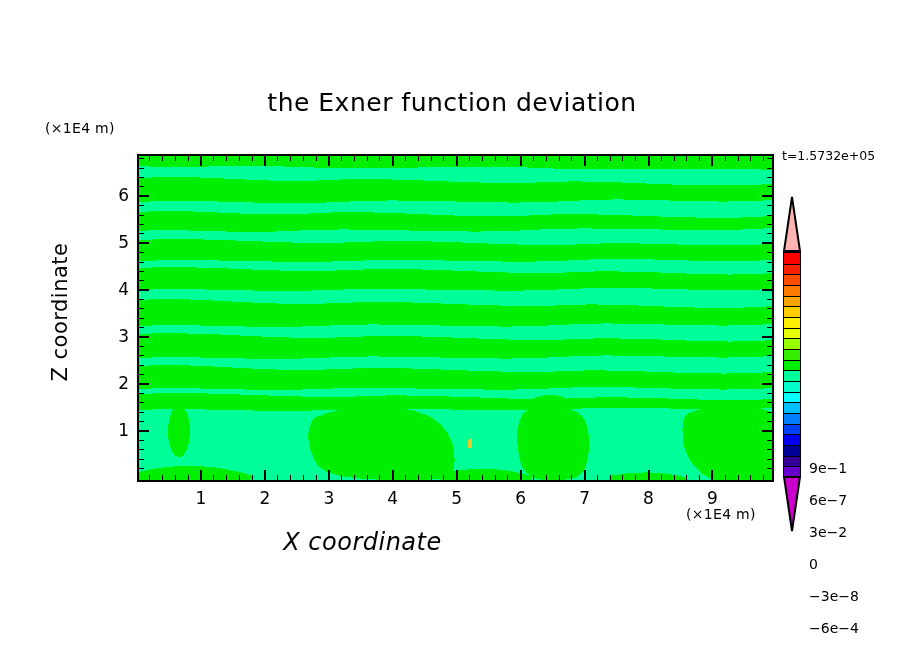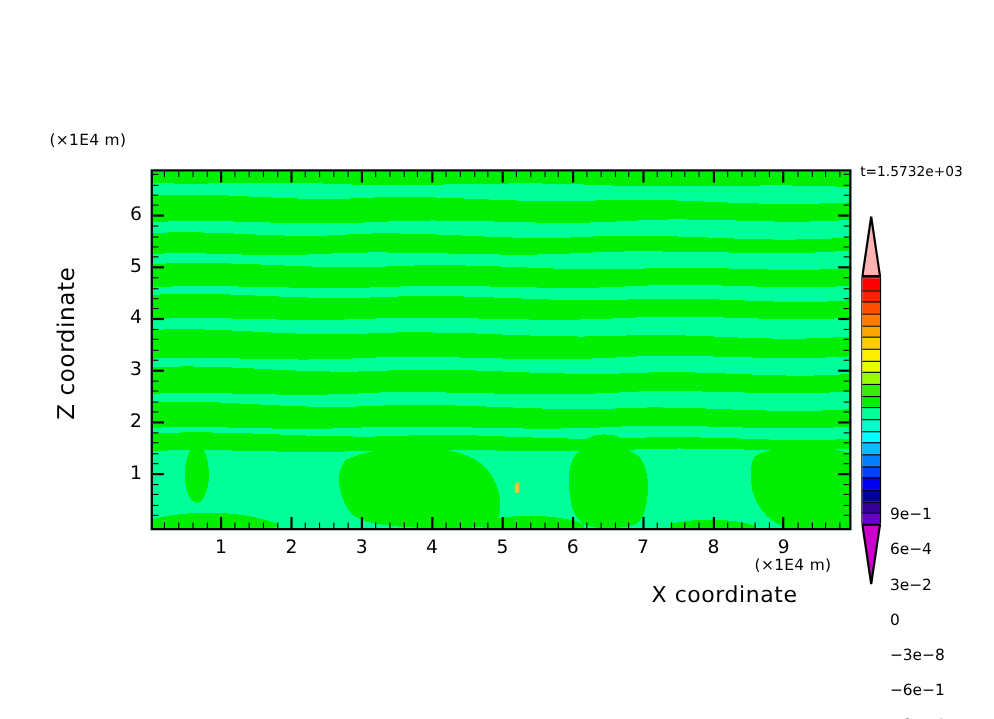--- a/index.html
+++ b/index.html
@@ -14,22 +14,22 @@
 
   #title{
     left:0;top:88px;width:904px;text-align:center;
     font-size:25px;letter-spacing:.5px;
   }
 
   #unit-top{left:45px;top:120px;font-size:14px;letter-spacing:.3px;}
   #unit-bot{left:686px;top:506px;font-size:14px;letter-spacing:.3px;}
 
   #xlabel{
-    left:0;top:528px;width:725px;text-align:right;
-    font-size:20px;letter-spacing:.5px;
+    left:0;top:528px;width:725px;text-align:center;
+    font-size:24px;letter-spacing:.5px;font-style:italic;
   }
   #ylabel{
     left:-30px;top:300px;width:180px;text-align:center;
     font-size:21px;letter-spacing:.5px;
     transform:rotate(-90deg);transform-origin:50% 50%;
   }
 
   #tstamp{left:782px;top:148px;font-size:12.5px;}
 
   
@@ -52,25 +52,26 @@
   #cbar{position:absolute;left:783px;top:196px;width:18px;height:336px;}
   #cbar-body{position:absolute;left:0;top:56px;width:18px;height:224px;border:1.5px solid #000;box-sizing:border-box;}
   .cband{position:absolute;left:0;width:100%;}
   .cbtl{position:absolute;font-size:14px;left:26px;white-space:nowrap;}
 </style>
 </head>
 <body>
 
 <div id="stage">
 
+  <div class="txt" id="title">the Exner function deviation</div>
   <div class="txt" id="unit-top">(×1E4 m)</div>
   <div class="txt" id="unit-bot">(×1E4 m)</div>
   <div class="txt" id="xlabel">X coordinate</div>
   <div class="txt" id="ylabel">Z coordinate</div>
-  <div class="txt" id="tstamp">t=1.5732e+03</div>
+  <div class="txt" id="tstamp">t=1.5732e+05</div>
 
   <div id="plot">
     <svg id="fieldsvg" viewBox="0 0 633 324" preserveAspectRatio="none">
       <rect x="0" y="0" width="633" height="324" fill="#00ff99"></rect>
       <g fill="#00ee00" shape-rendering="crispEdges">
 
         <path d="M0,0 L633,0 L633,14 C560,10 480,16 400,12 C320,8 240,15 160,11 C90,8 40,13 0,10 Z"></path>
 
         <path d="M0,22 C70,18 120,28 190,24 C260,20 330,30 410,26 C480,23 540,33 633,28 L633,44 C560,49 500,40 430,45 C350,50 280,41 200,46 C130,50 60,42 0,46 Z"></path>
 
@@ -337,21 +338,21 @@
         <div class="cband" style="top: 170.667px; height: 1px; background: rgb(0, 0, 0);"></div>
         <div class="cband" style="top: 181.333px; height: 1px; background: rgb(0, 0, 0);"></div>
         <div class="cband" style="top: 192px; height: 1px; background: rgb(0, 0, 0);"></div>
         <div class="cband" style="top: 202.667px; height: 1px; background: rgb(0, 0, 0);"></div>
         <div class="cband" style="top: 213.333px; height: 1px; background: rgb(0, 0, 0);"></div>
       </div>
     <svg width="18" height="56" viewBox="0 0 18 56" style="position:absolute;left:0;top:280px;">
       <polygon points="1,1 17,1 9,55" fill="#cc00cc" stroke="#000" stroke-width="2"></polygon>
     </svg>
   <div class="cbtl" style="top: 264.333px;">9e−1</div>
-      <div class="cbtl" style="top: 296.333px;">6e−4</div>
+      <div class="cbtl" style="top: 296.333px;">6e−7</div>
       <div class="cbtl" style="top: 328.333px;">3e−2</div>
       <div class="cbtl" style="top: 360.333px;">0</div>
       <div class="cbtl" style="top: 392.333px;">−3e−8</div>
-      <div class="cbtl" style="top: 424.333px;">−6e−1</div>
+      <div class="cbtl" style="top: 424.333px;">−6e−4</div>
       <div class="cbtl" style="top: 456.333px;">−9e−4</div>
     </div>
 
 </div>
 
 </body></html>

